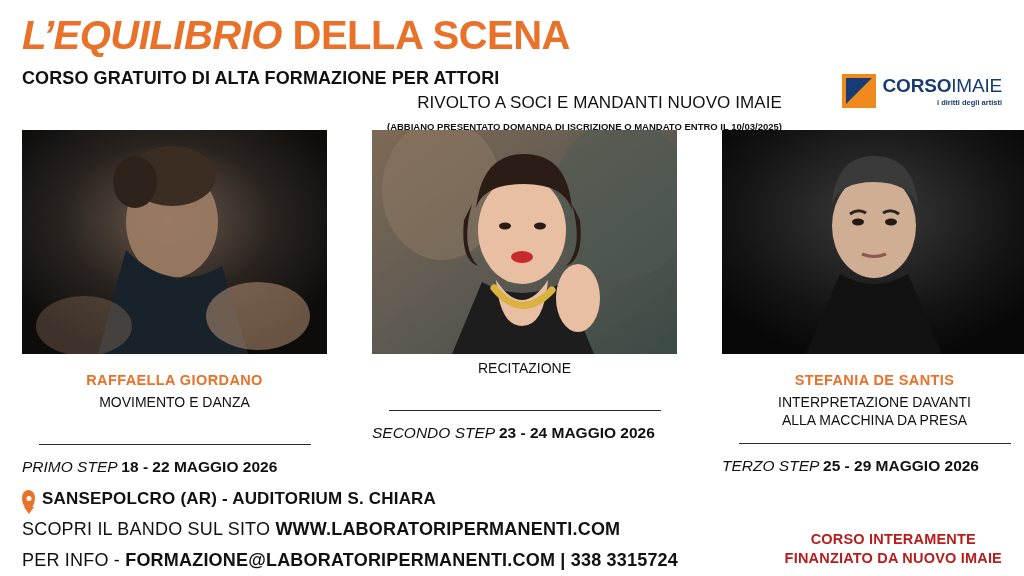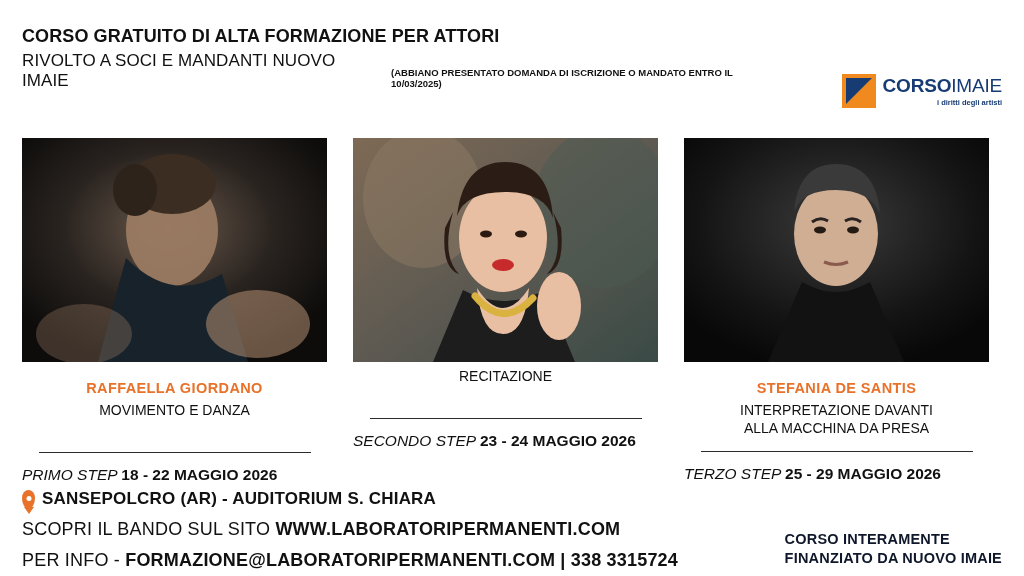--- a/index.html
+++ b/index.html
@@ -36,20 +36,21 @@
   }
   .subtitle2 {
     margin-top: 4px;
     font-size: 17px;
     font-weight: 400;
     color: #111111;
     letter-spacing: 0.1px;
     display: flex;
     align-items: flex-end;
     gap: 8px;
+    flex-direction: column;
   }
   .subtitle2 .note {
     font-size: 9.5px;
     font-weight: 700;
     color: #111111;
     padding-bottom: 2px;
     letter-spacing: 0px;
   }
 
   
@@ -83,24 +84,24 @@
     border-left: 26px solid #173B73;
     border-bottom: 26px solid transparent;
   }
   .logo-imaie .words { line-height: 1; }
   .logo-imaie .w1 { font-size: 19px; font-weight: 700; color: #173B73; letter-spacing: -0.2px; }
   .logo-imaie .w1 .light { font-weight: 400; }
   .logo-imaie .w2 { font-size: 7.5px; font-weight: 700; color: #173B73; text-align: right; margin-top: 4px;}
 
   
   .cols {
-    position: absolute; top: 138px; left: 22px;
+    position: absolute; top: 130px; left: 22px;
     width: 980px;
     display: flex;
-    gap: 26px;
+    gap: 45px;
   }
   .col { width: 305px; }
   .photo {
     width: 305px; height: 224px;
     background: #1b1b1b;
     position: relative;
     overflow: hidden;
   }
   .ph-inner { position: absolute; inset: 0; }
 
@@ -170,34 +171,37 @@
   }
   .f-line {
     margin-top: 10px;
     font-size: 18px;
     color: #111;
     letter-spacing: 0.2px;
   }
   .f-line b { font-weight: 700; }
   .f-right {
     position: absolute; right: 0; bottom: 2px;
-    text-align: left;
+    text-align: center;
     font-size: 14.5px;
     font-weight: 700;
-    color: #0f172a;
+    color: #b91c1c;
     line-height: 1.35;
     letter-spacing: 0.2px;
   }
 </style>
 </head>
 <body>
 
 <div class="poster">
 
   <div class="header">
+    <div class="title">
+      <span class="it">L’EQUILIBRIO </span><span class="bold">DELLA SCENA</span>
+    </div>
     <div class="subtitle1">CORSO GRATUITO DI ALTA FORMAZIONE PER ATTORI</div>
     <div class="subtitle2">
       <span>RIVOLTO A SOCI E MANDANTI NUOVO IMAIE</span>
       <span class="note">(ABBIANO PRESENTATO DOMANDA DI ISCRIZIONE O MANDATO ENTRO IL 10/03/2025)</span>
     </div>
   </div>
 
 
   <div class="logo-imaie">
     <div class="glyph"></div>

